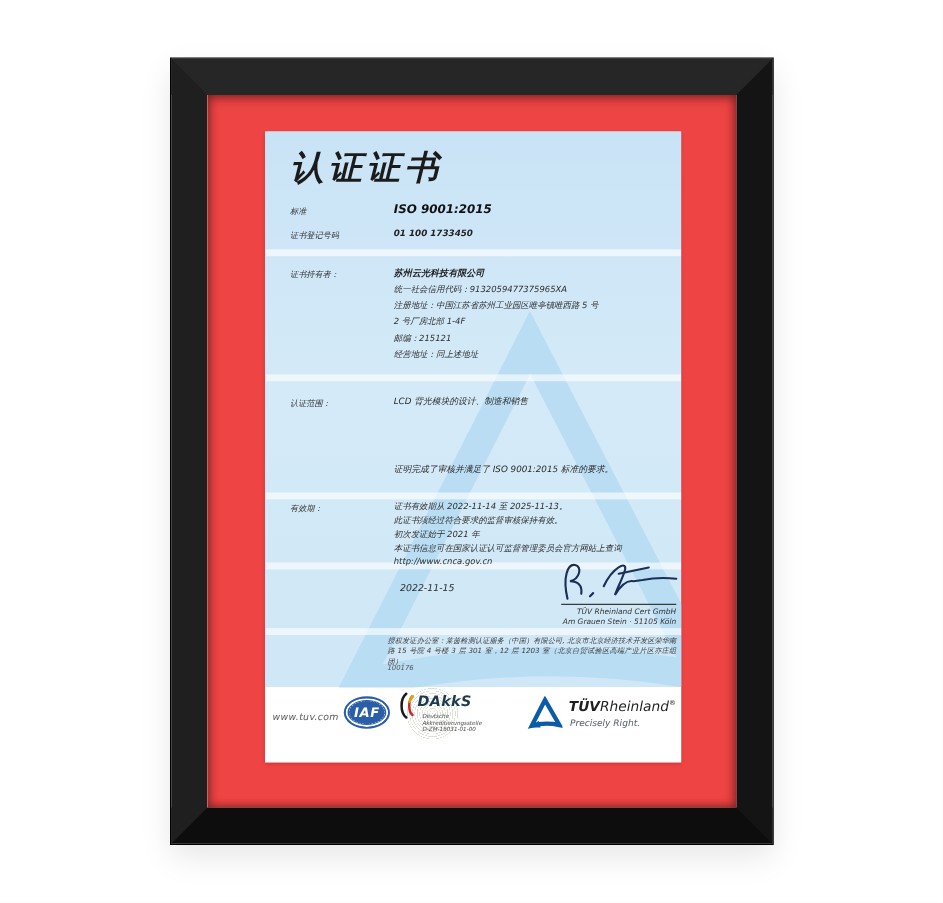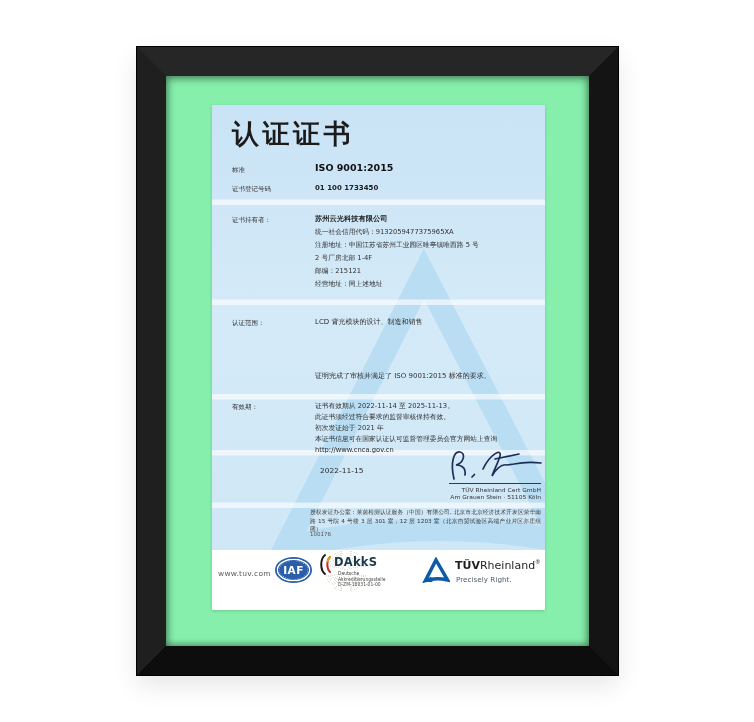--- a/index.html
+++ b/index.html
@@ -11,23 +11,24 @@
   
   .frame{
     position:absolute;left:137px;top:47px;width:481px;height:628px;
     box-sizing:border-box;border-style:solid;border-width:29px;
     border-color:#262626 #141414 #0d0d0d #1f1f1f;
     box-shadow:0 0 0 1px #000, 0 10px 24px rgba(0,0,0,.10),
                inset 0 0 0 1px rgba(255,255,255,.07);
     background:#fbfaf7;
   }
   .mat{
-    position:absolute;inset:0;background:#86efac;
+    position:absolute;inset:0;background:#ef4444;
     box-shadow:inset 0 3px 9px rgba(0,0,0,.30), inset 0 -2px 7px rgba(0,0,0,.18),
                inset 3px 0 7px rgba(0,0,0,.14), inset -3px 0 7px rgba(0,0,0,.14);
+    font-style:italic;
   }
   
   .sheet{position:absolute;left:46px;top:29px;width:333px;height:505px;
          box-shadow:0 1px 3px rgba(0,0,0,.18);}
   .sheet-inner{
     position:relative;width:666px;height:1010px;transform:scale(.5);transform-origin:0 0;
     background:linear-gradient(180deg,#c9e3f6 0px,#d4eaf8 420px,#cfe7f6 889px,#ffffff 890px,#ffffff 1010px);
     overflow:hidden;color:#2b2b2b;
   }
   .wm{position:absolute;left:0;top:0;width:666px;height:890px;pointer-events:none;}

